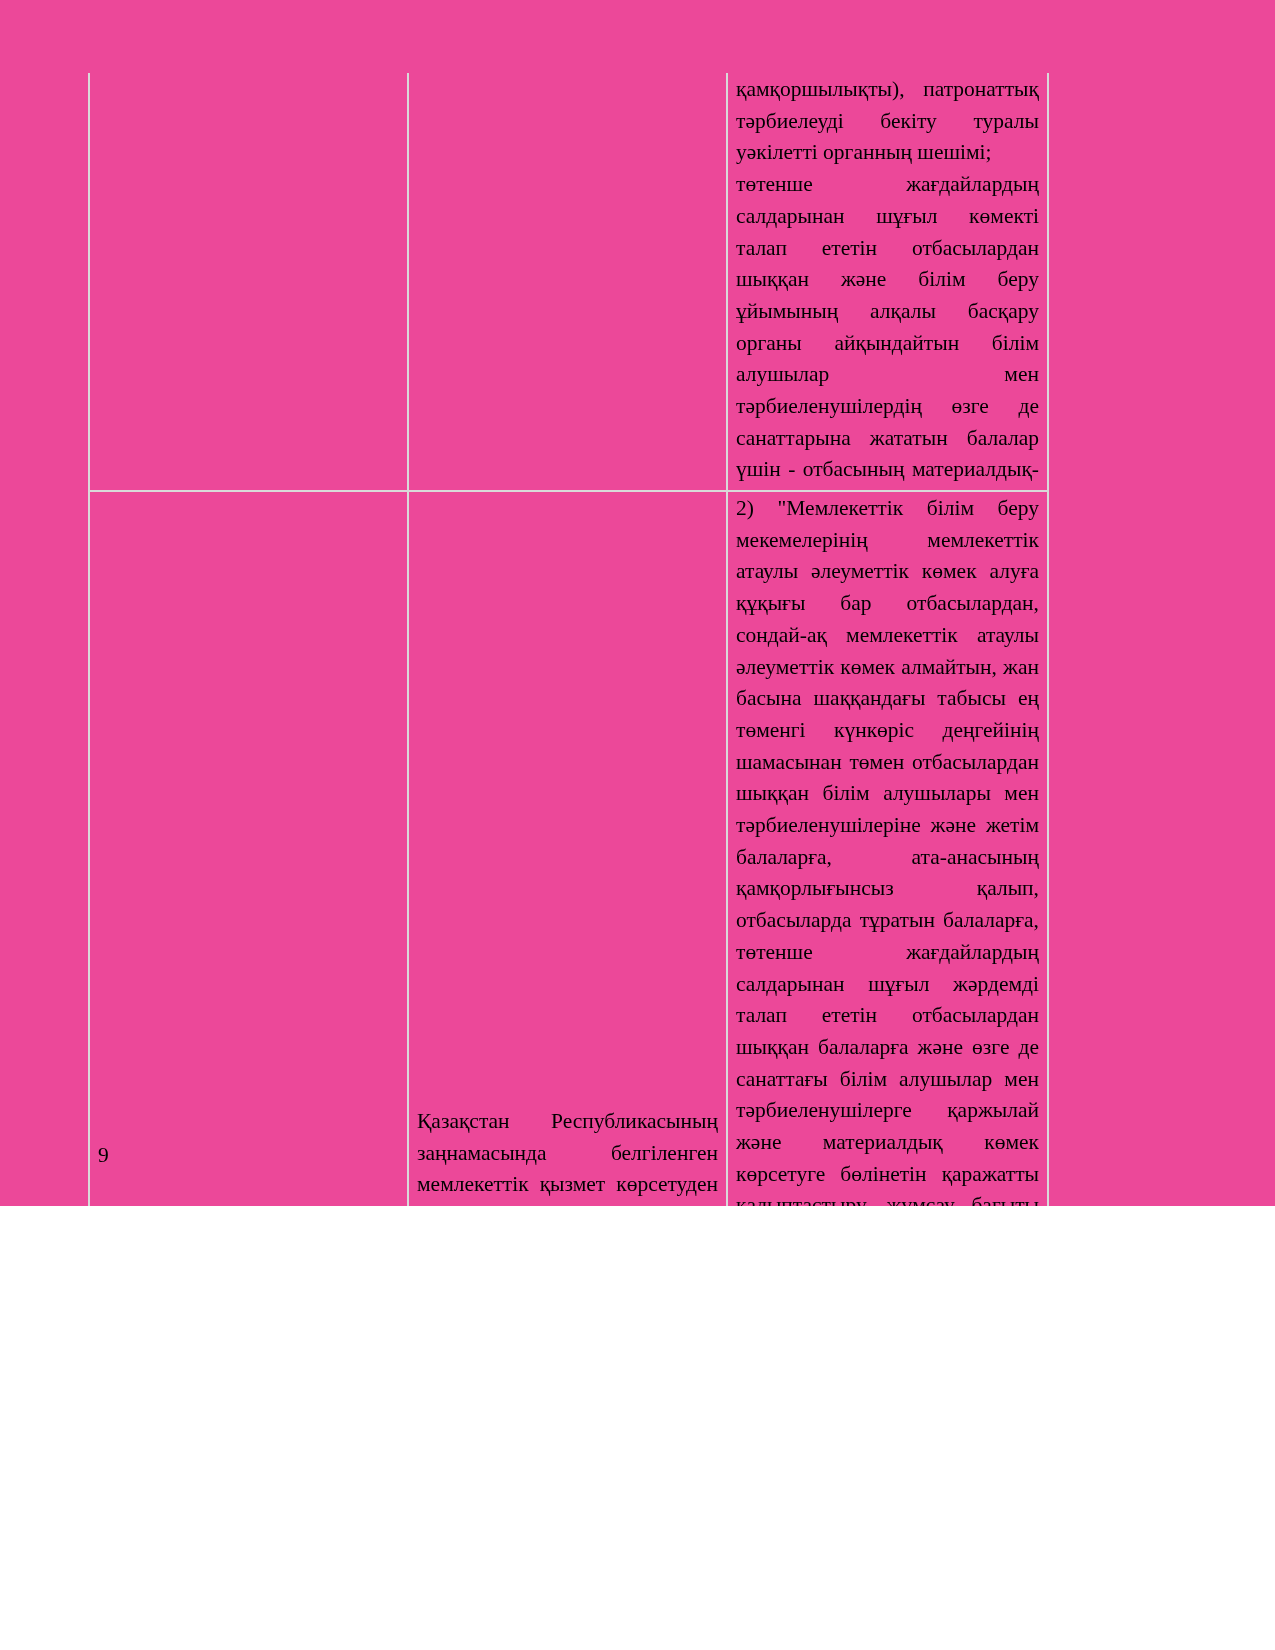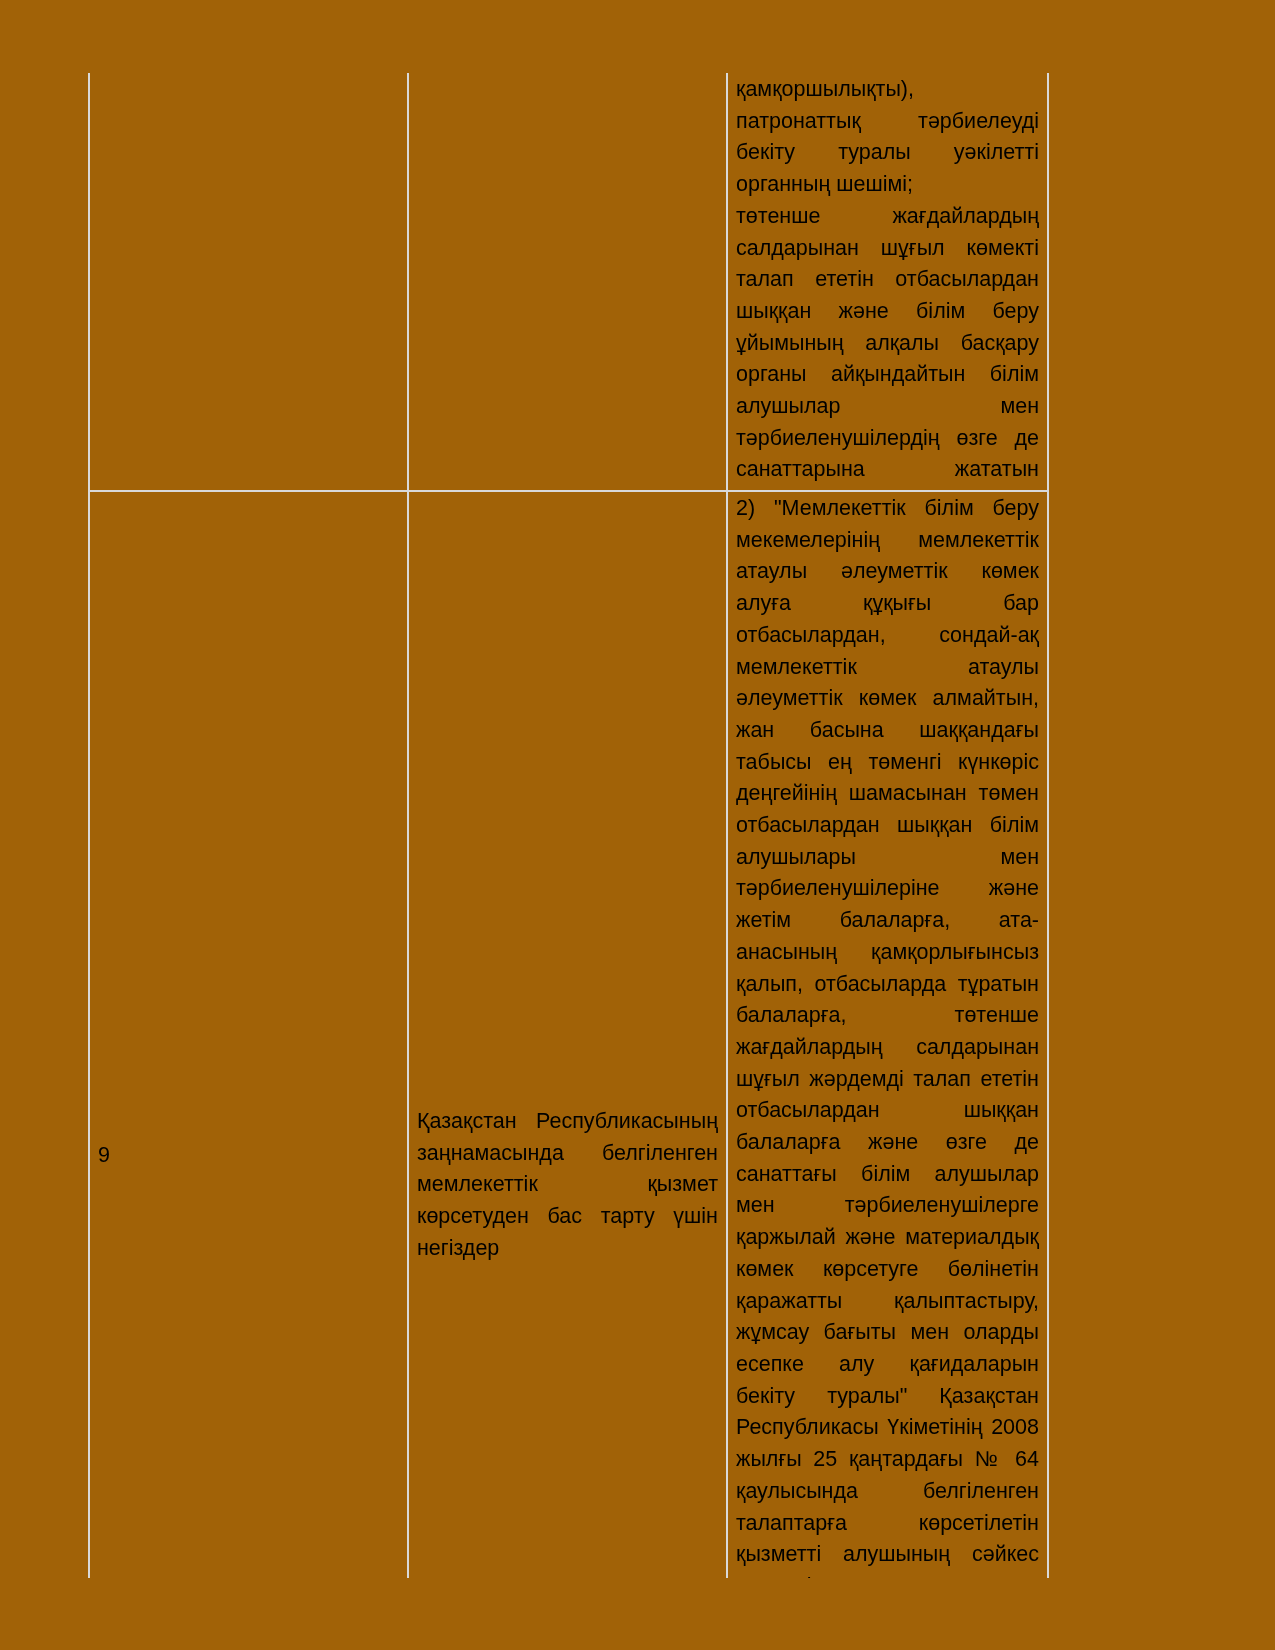--- a/index.html
+++ b/index.html
@@ -3,24 +3,24 @@
 <meta charset="utf-8">
 <style>
   html, body {
     margin: 0;
     padding: 0;
     background: #ffffff;
   }
   .page {
     position: relative;
     width: 1275px;
-    height: 1650px;
-    background: #a16207;
+    height: 1206px;
+    background: #ec4899;
     overflow: hidden;
-    font-family: Liberation Sans, sans-serif;
+    font-family: Liberation Serif, serif;
     color: #000000;
   }
   .doc-table {
     position: absolute;
     left: 88px;
     top: 73px;
     width: 961px;
   }
   .row {
     display: flex;

